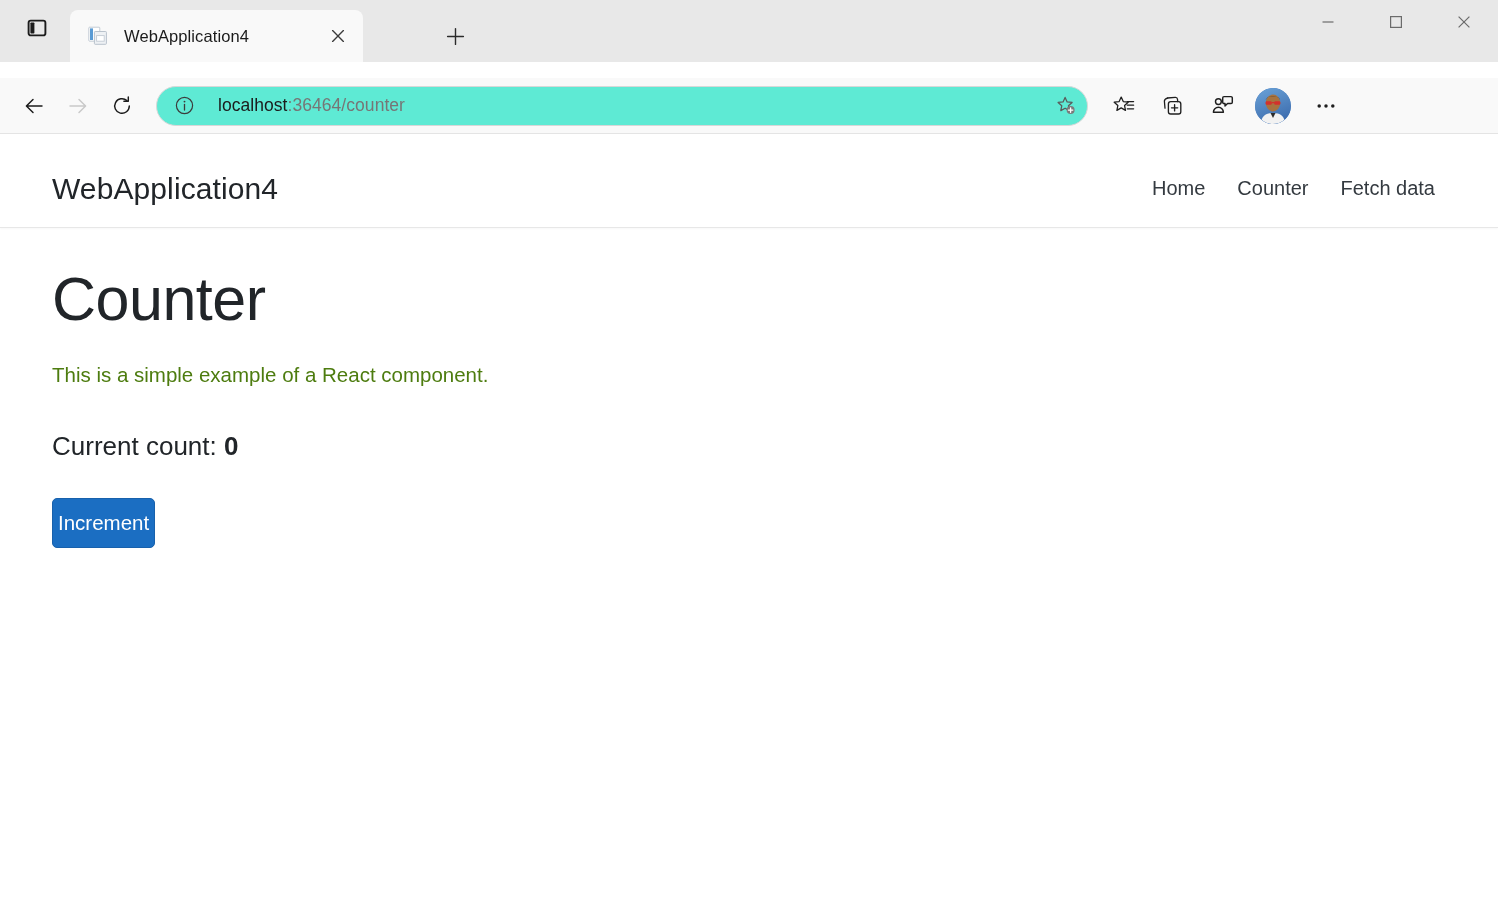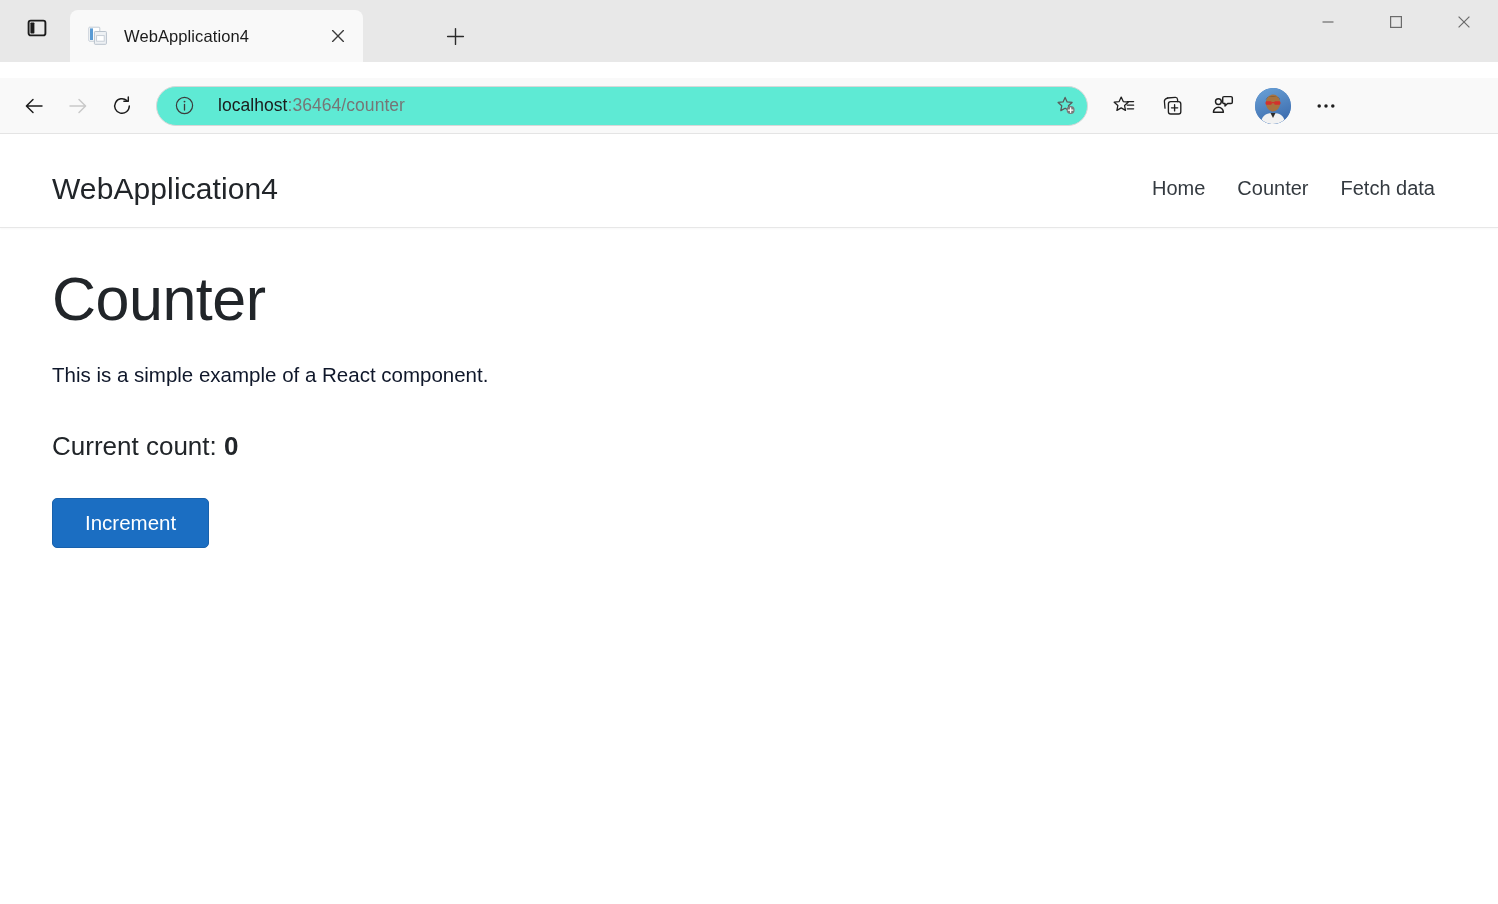--- a/index.html
+++ b/index.html
@@ -255,41 +255,41 @@
     font-size: 61px;
     font-weight: 500;
     color: #212529;
     line-height: 1.18;
     letter-spacing: -0.5px;
     margin-bottom: 24px;
   }
 
   .lead {
     font-size: 20.5px;
-    color: #0f172a;
+    color: #4d7c0f;
     line-height: 1.5;
     margin-bottom: 36px;
   }
 
   .count-line {
     font-size: 26px;
     color: #212529;
     line-height: 1.5;
     margin-bottom: 32px;
   }
   .count-line strong { font-weight: 700; }
 
   .btn-primary {
     display: inline-block;
     background: #1b6ec2;
     border: 1px solid #1861ac;
     color: #ffffff;
     font-size: 20.5px;
     font-family: "Liberation Sans", sans-serif;
-    padding: 12px 32px;
+    padding: 12px 5px;
     border-radius: 5px;
     cursor: pointer;
     line-height: 1.2;
   }
 
   svg { display: block; }
 </style>
 </head>
 <body>
 

